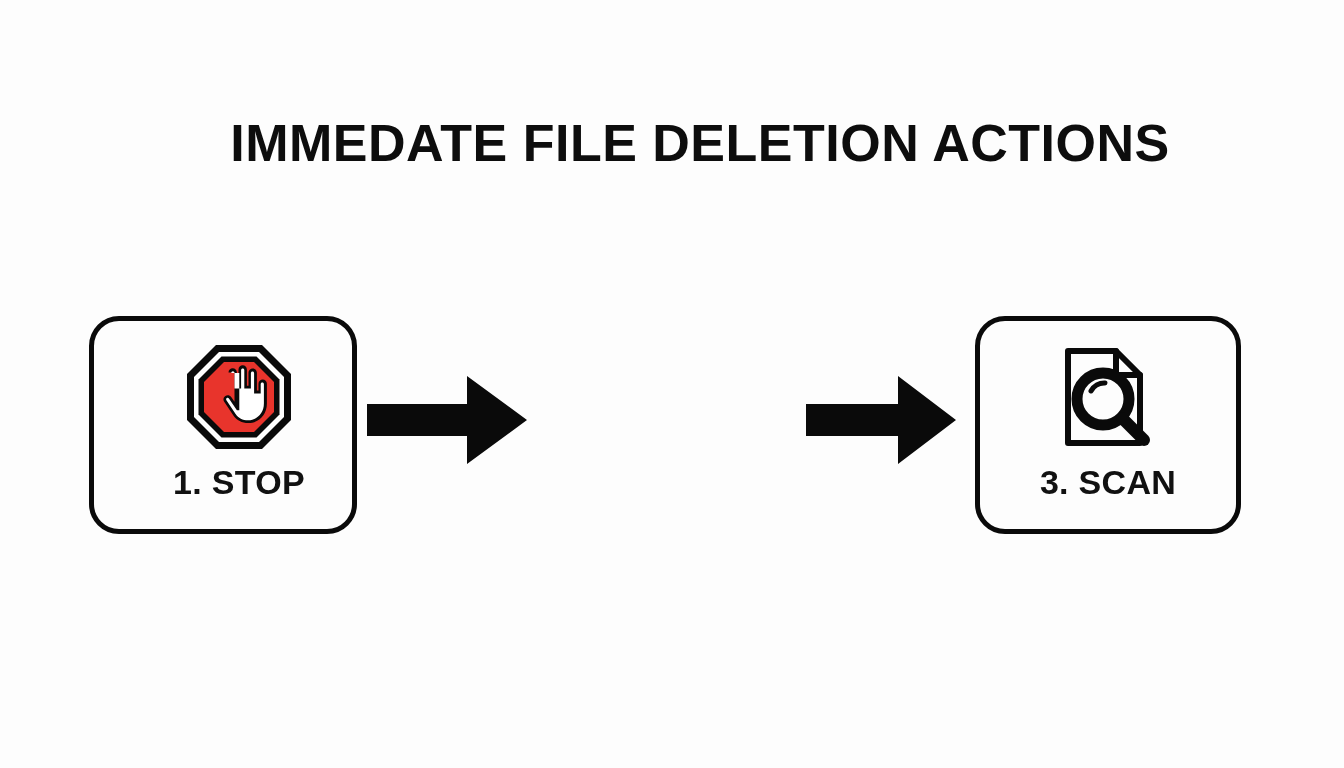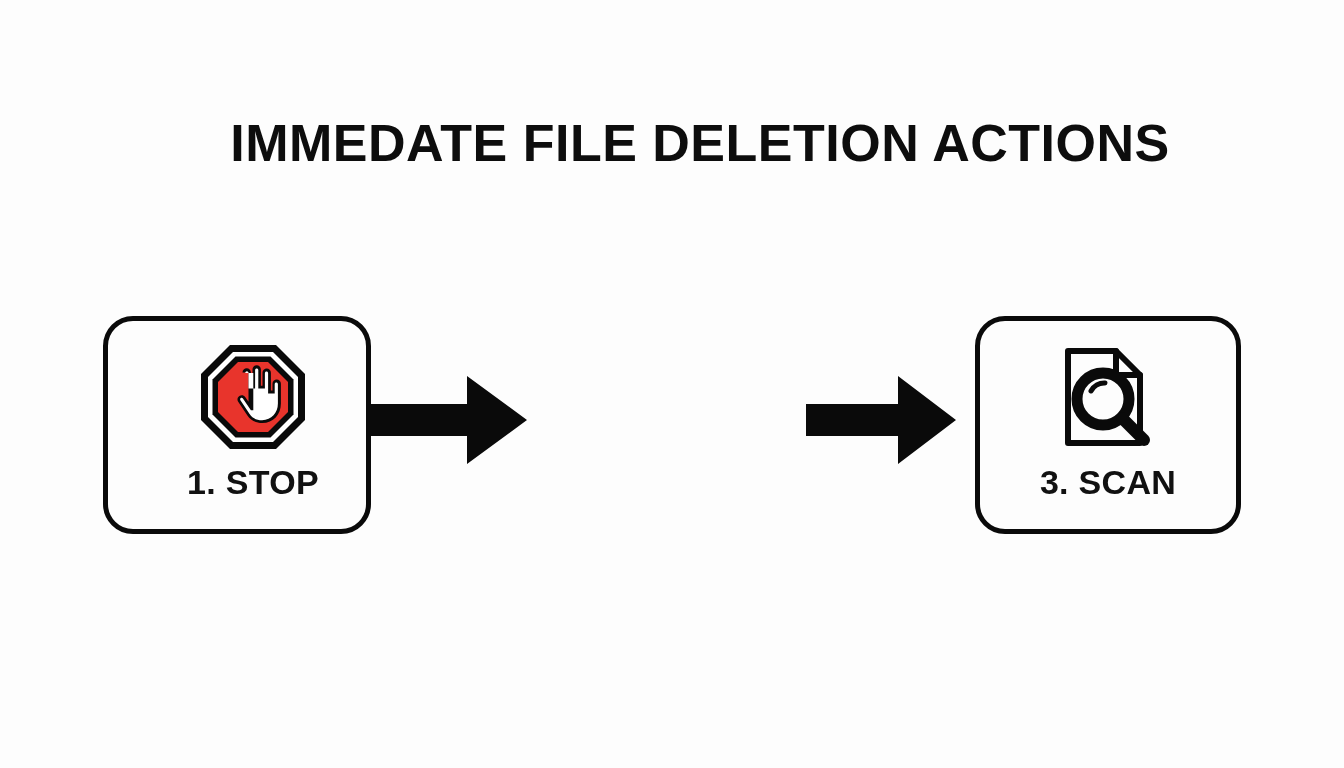--- a/index.html
+++ b/index.html
@@ -55,21 +55,21 @@
     height: 218px;
     box-sizing: border-box;
     border: 5px solid #0a0a0a;
     border-radius: 30px;
     background: #fdfdfd;
     display: flex;
     flex-direction: column;
     align-items: center;
     justify-content: flex-start;
   }
-  .card-1 { left: 103px; width: 268px; padding-left: 32px; }
+  .card-1 { left: 89px; width: 268px; padding-left: 32px; }
   .card-2 { left: 546px; width: 263px; }
   .card-3 { left: 975px; width: 266px; }
 
   .card-icon {
     height: 112px;
     margin-top: 20px;
     display: flex;
     align-items: center;
     justify-content: center;
   }

